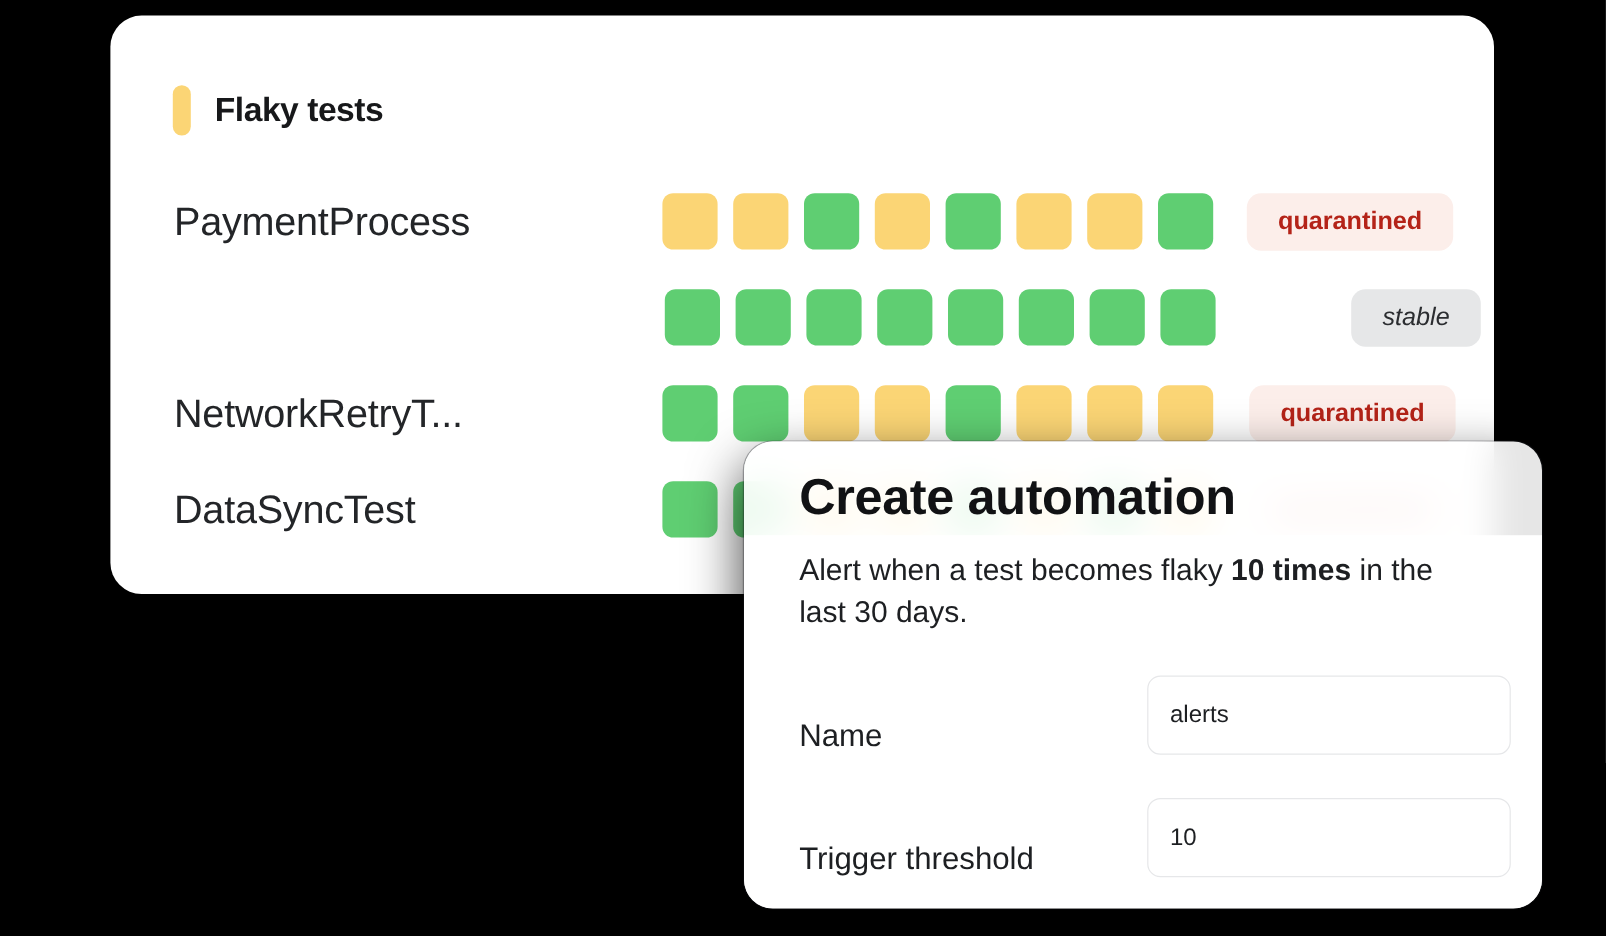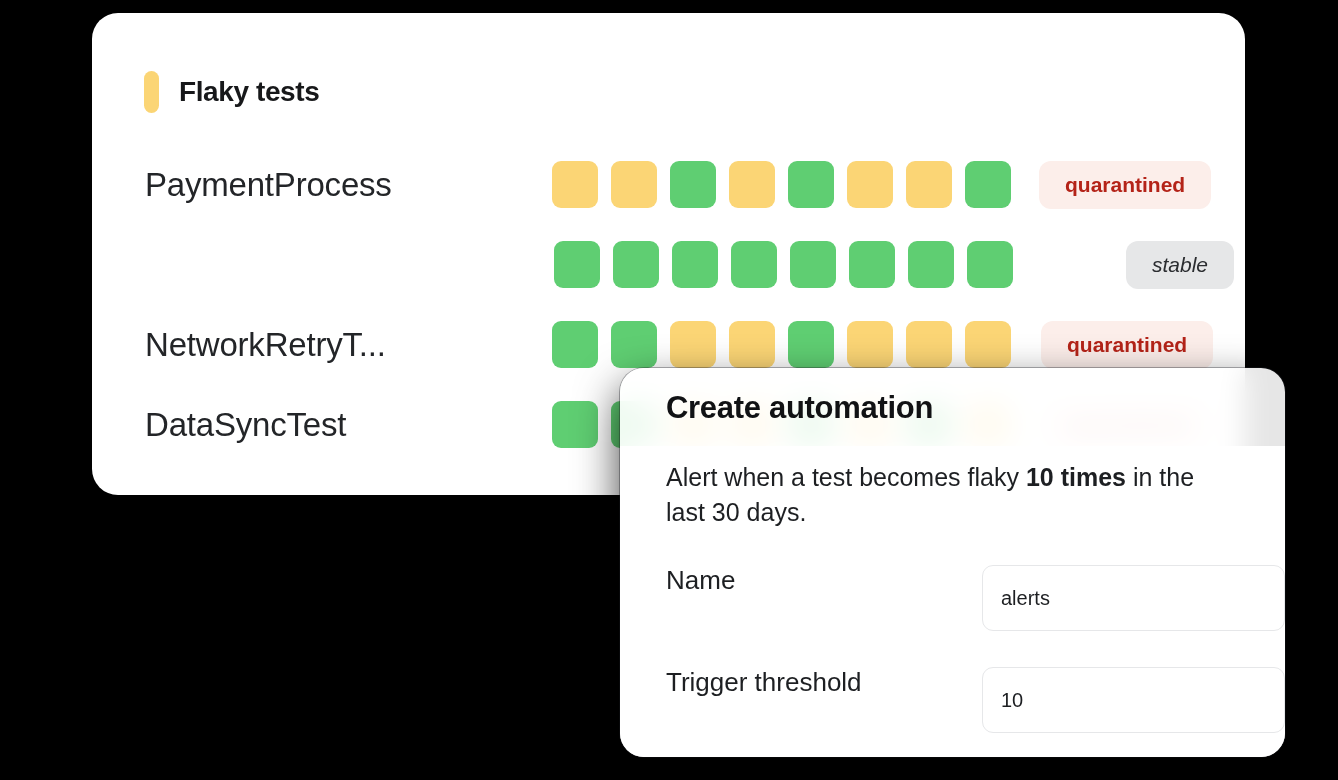--- a/index.html
+++ b/index.html
@@ -144,41 +144,40 @@
     bottom: 0;
     background: #ffffff;
   }
 
   #modal-content {
     position: relative;
     padding: 22px 46px 0 46px;
   }
 
   #modal-title {
-    font-size: 31px;
+    font-size: 42px;
     font-weight: 700;
     color: #111214;
     letter-spacing: -0.3px;
     white-space: nowrap;
   }
 
   #modal-description {
-    margin-top: 34px;
+    margin-top: 20px;
     font-size: 25px;
     line-height: 1.38;
     color: #1d1f22;
     max-width: 560px;
   }
   #modal-description b { font-weight: 700; }
 
   .form-row {
     display: flex;
-    align-items: flex-start;
+    align-items: flex-end;
     margin-top: 36px;
-    gap: 26px;
   }
 
   .form-label {
     width: 290px;
     font-size: 26px;
     color: #1d1f22;
     flex: none;
     white-space: nowrap;
   }
 

